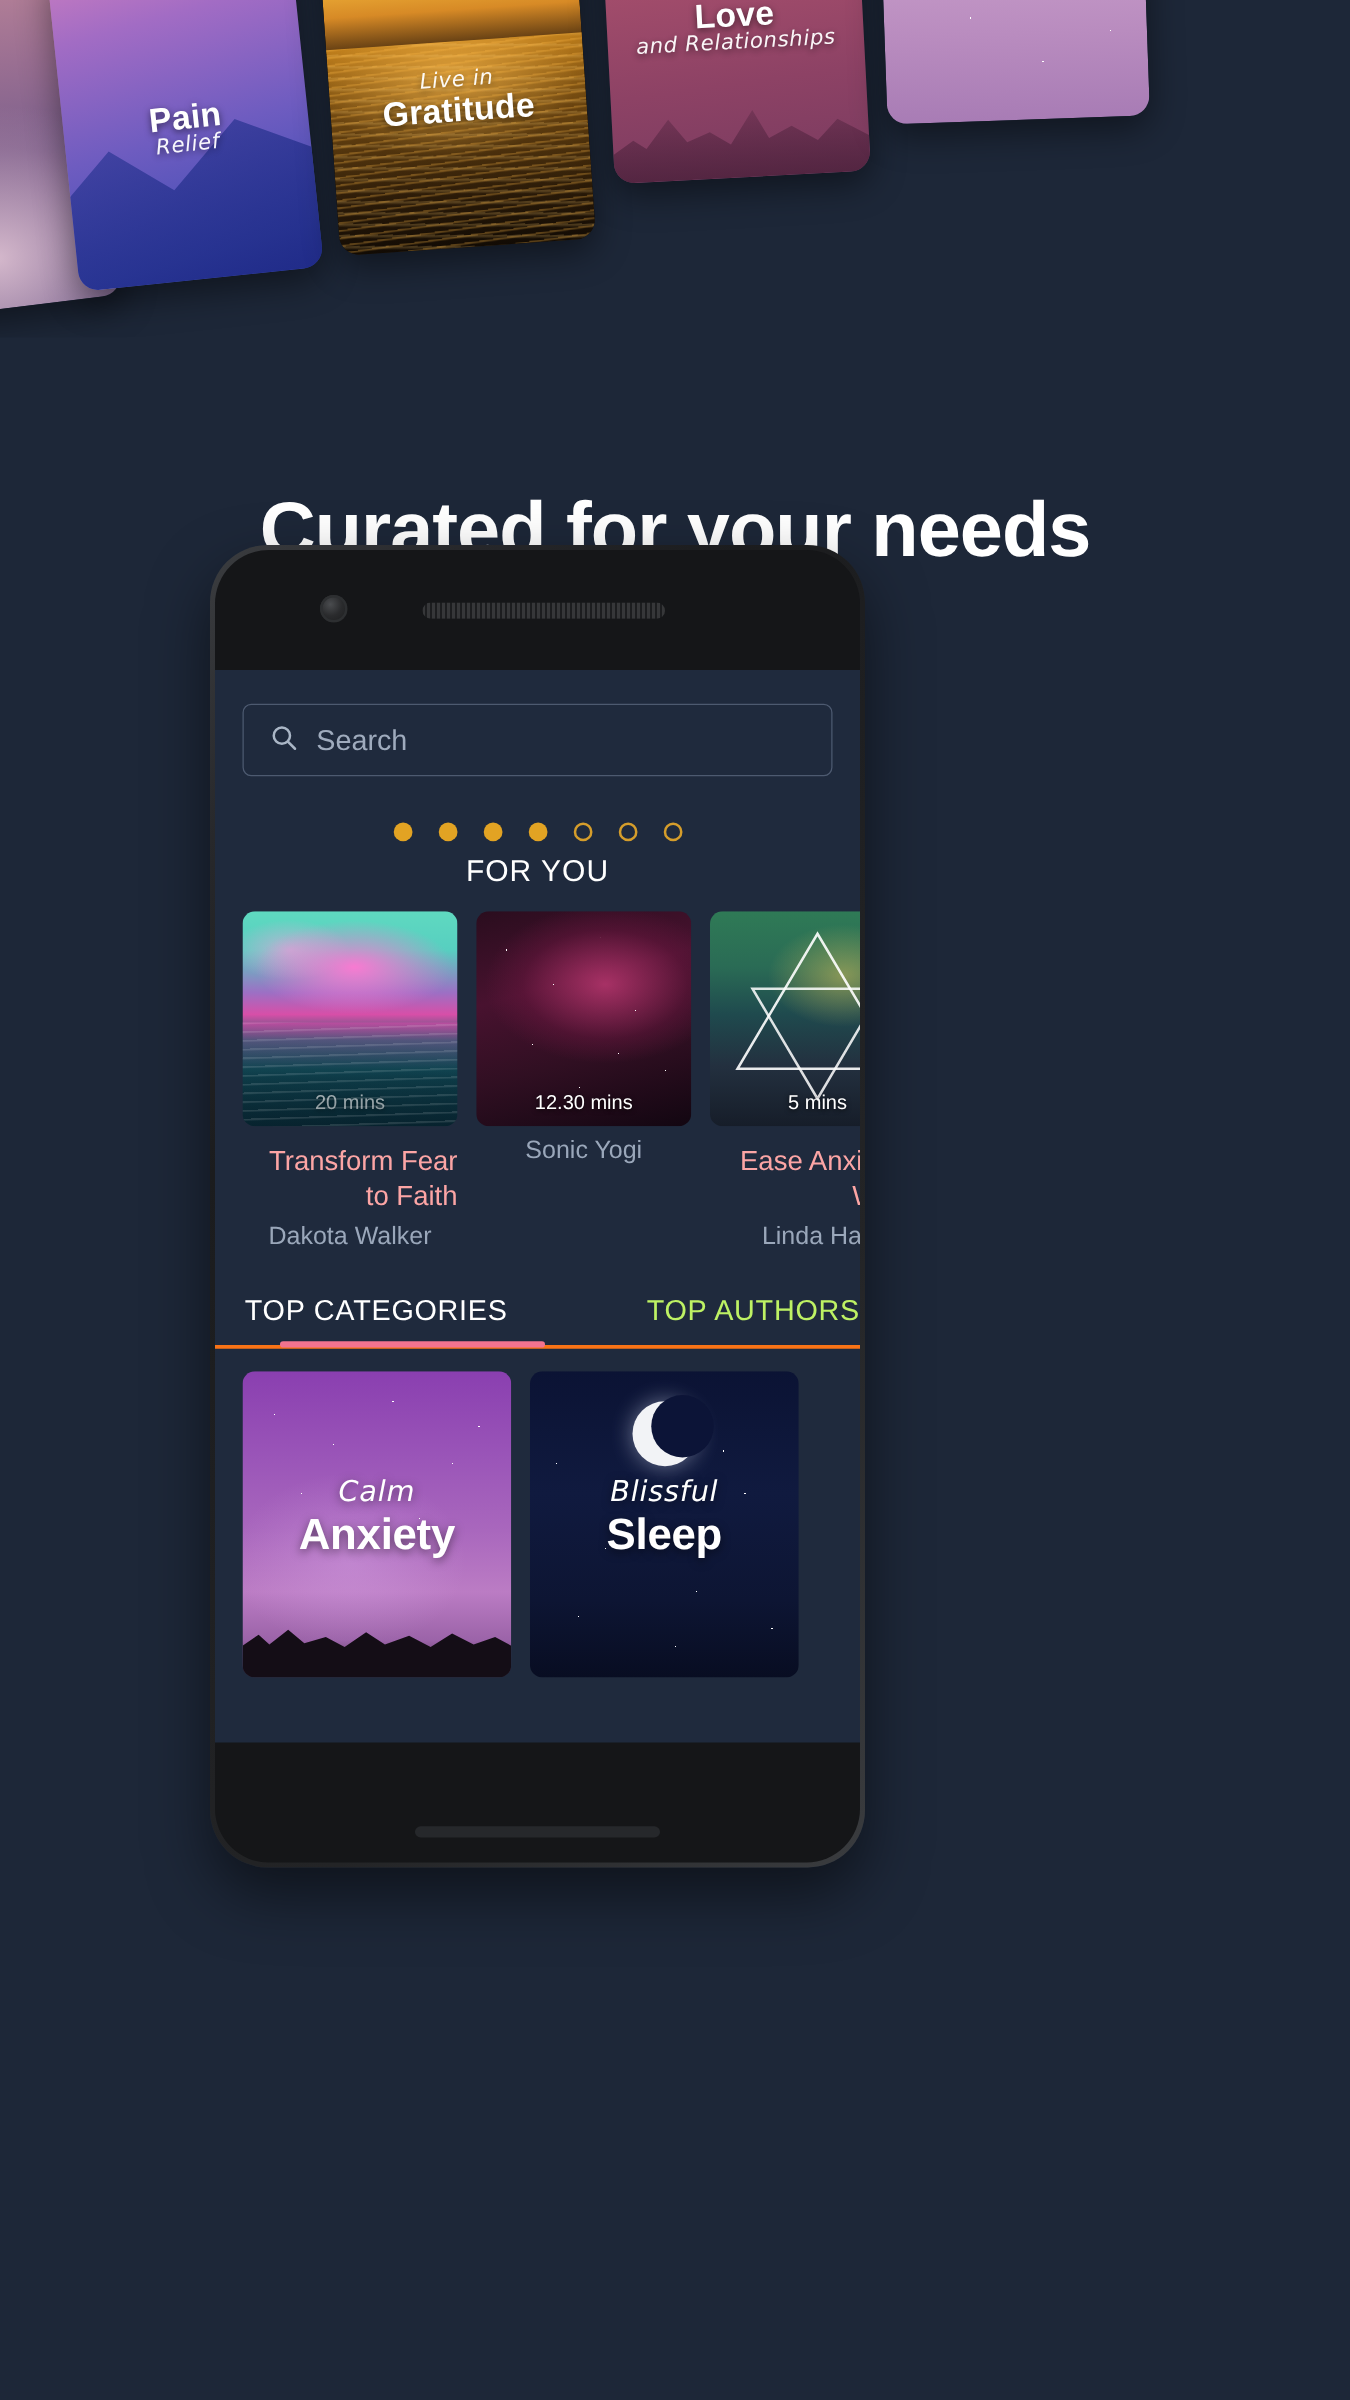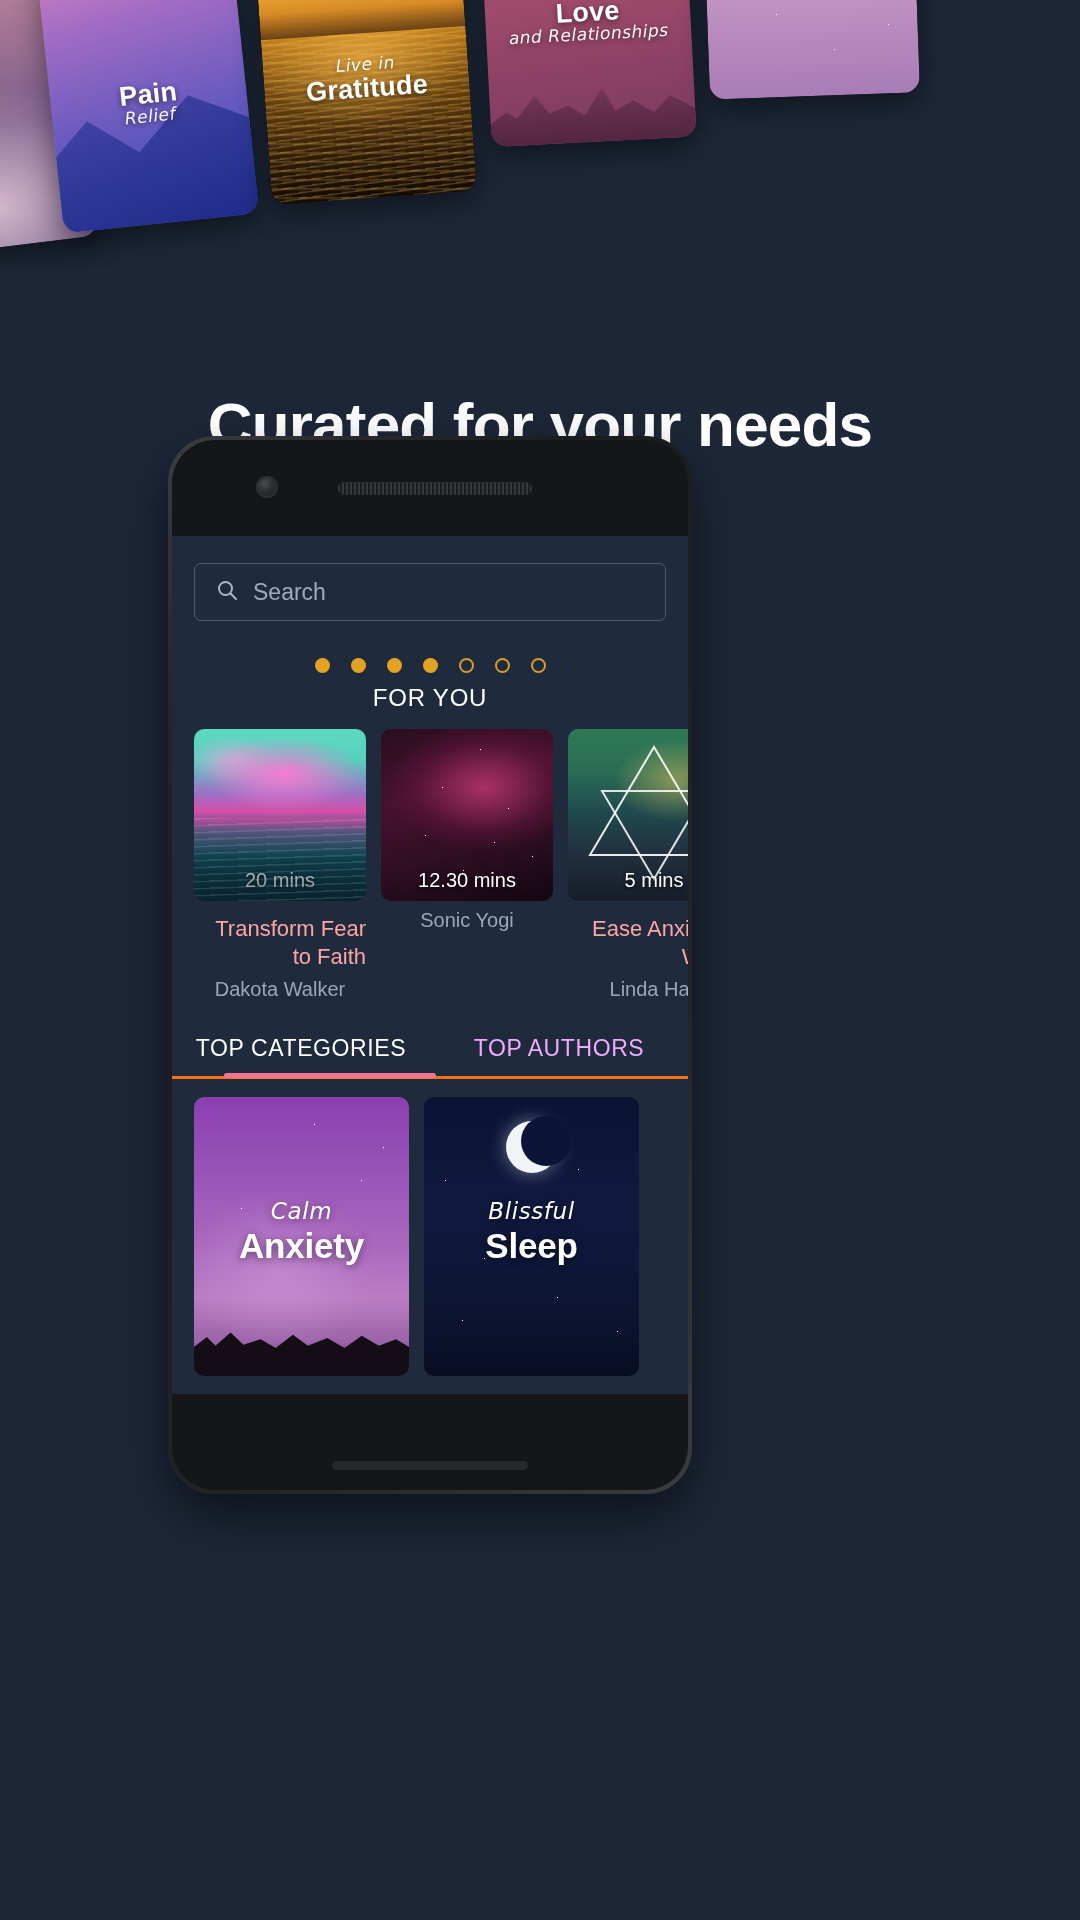--- a/index.html
+++ b/index.html
@@ -265,21 +265,21 @@
     position: relative;
     width: 172px; height: 172px;
     border-radius: 10px;
     overflow: hidden;
   }
   .fy-dur {
     position: absolute;
     left: 0; right: 0; bottom: 9px;
     text-align: center;
     color: #fff;
-    font-size: 20px;
+    font-size: 16px;
     text-shadow: 0 1px 4px rgba(0,0,0,.85);
   }
   .fy-title {
     margin-top: 14px;
     text-align: right;
     color: #fca5a5;
     font-size: 22px;
     line-height: 1.25;
   }
   .fy-author {
@@ -331,21 +331,21 @@
     position: relative;
   }
   .tab {
     flex: 1;
     text-align: center;
     font-size: 23px;
     letter-spacing: .6px;
     padding: 10px 0 14px 0;
   }
   .tab.active { color: #ffffff; }
-  .tab.inactive { color: #f0abfc; }
+  .tab.inactive { color: #bef264; text-align: right; }
   .tab-underline {
     position: absolute;
     bottom: -2px;
     left: 52px;
     width: 212px;
     height: 5px;
     border-radius: 3px;
     background: #f2738f;
   }
 
@@ -353,21 +353,21 @@
   .cat-grid {
     display: flex;
     gap: 15px;
     padding: 0 22px;
     margin-top: 18px;
     flex-wrap: wrap;
   }
   .cat-tile {
     position: relative;
     width: 215px;
-    height: 279px;
+    height: 245px;
     border-radius: 10px;
     overflow: hidden;
     flex: 0 0 auto;
   }
   .cat-tile .cat-text {
     position: absolute;
     left: 0; right: 0;
     top: 50%;
     transform: translateY(-58%);
     text-align: center;

